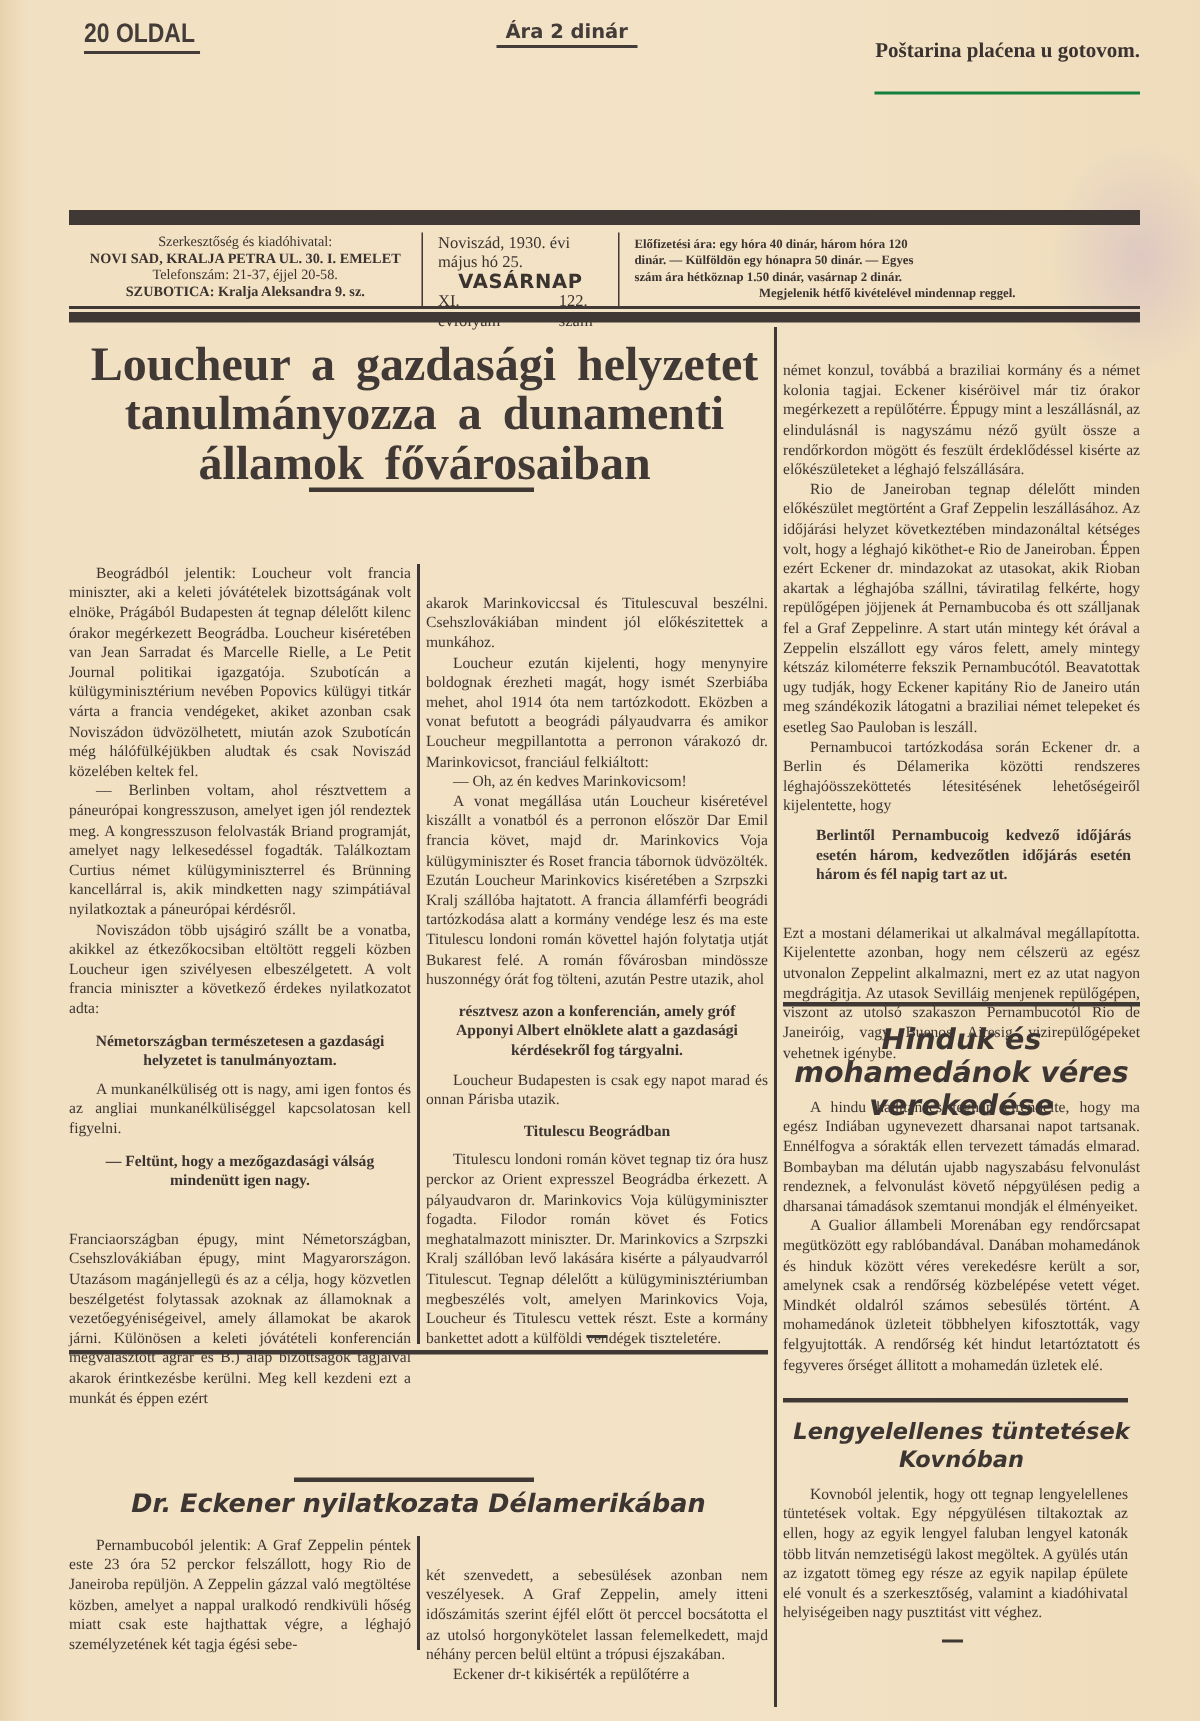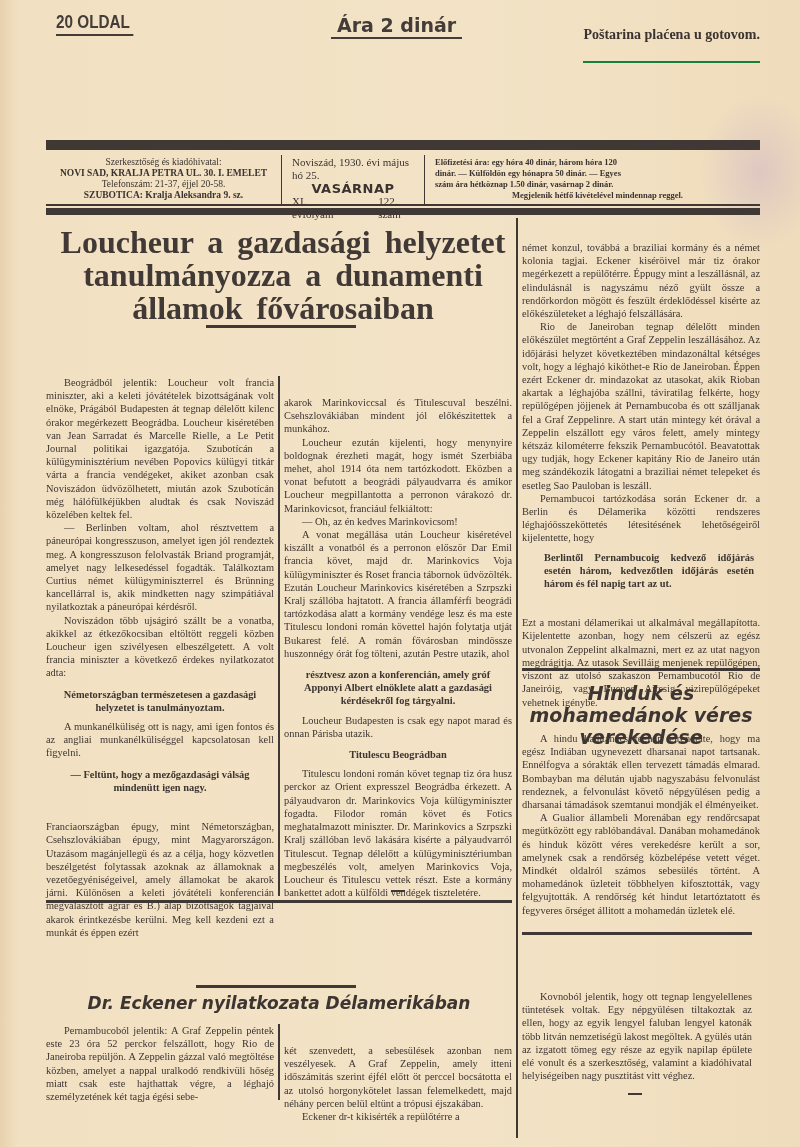--- a/index.html
+++ b/index.html
@@ -11,32 +11,32 @@
       linear-gradient(90deg, #e8d2ad 0, #f2e0c2 18px, #f3e3c6 60%, #efdcbc 100%);
     color: #3a3330;
     font-family: "Liberation Serif", serif;
     position: relative;
   }
   .page { position: absolute; left: 46px; top: 0; width: 714px; height: 1147px; }
 
   
   .topstrip { position: absolute; top: 12px; left: 0; width: 100%; height: 30px; }
   .pagenum { position: absolute; left: 10px; top: 0; font-family: "Liberation Sans", sans-serif; font-weight: bold; font-size: 18px; color: #433c38; transform: scaleX(0.85); transform-origin: left; border-bottom: 2px solid #433c38; padding: 0 4px 1px 0; }
-  .price { position: absolute; left: 285px; top: 2px; font-family: "DejaVu Sans", sans-serif; font-weight: bold; font-size: 19px; color: #433c38; border-bottom: 2px solid #433c38; padding: 0 6px 1px 6px; }
+  .price { position: absolute; left: 285px; top: 2px; font-family: "DejaVu Sans", sans-serif; font-weight: bold; font-size: 13px; color: #433c38; border-bottom: 2px solid #433c38; padding: 0 6px 1px 6px; }
   .postage { position: absolute; right: 0; top: 15px; font-size: 14px; font-weight: bold; border-bottom: 2px solid #15803d; padding-bottom: 18px; }
 
   
   .masthead { position: absolute; top: 40px; left: 0; width: 100%; height: 100px; text-align: center; }
   .masthead-title { font-family: "DejaVu Serif", serif; font-style: italic; font-weight: bold; font-size: 92px; line-height: 100px; color: #3b3432; letter-spacing: -3px; transform: scaleX(1.05); display: inline-block; }
   .rule-thick { position: absolute; left: 0; width: 100%; height: 10px; background: #3f3835; }
   .rule-thin { position: absolute; left: 0; width: 100%; height: 2px; background: #3f3835; }
 
   .infobar { position: absolute; top: 155px; left: 0; width: 100%; height: 50px; display: flex; font-size: 9.5px; line-height: 11px; }
   .info-left { width: 235px; text-align: center; font-weight: bold; padding-top: 2px; }
-  .info-mid { width: 144px; border-left: 1px solid #3f3835; border-right: 1px solid #3f3835; padding: 1px 10px 0 10px; font-size: 11px; line-height: 13px; }
+  .info-mid { width: 132px; border-left: 1px solid #3f3835; border-right: 1px solid #3f3835; padding: 1px 10px 0 10px; font-size: 11px; line-height: 13px; }
   .info-mid .day { font-family: "DejaVu Sans", sans-serif; font-weight: bold; text-align: center; font-size: 13px; letter-spacing: 0.5px; }
   .info-mid .row { display: flex; justify-content: space-between; gap: 39px; }
   .info-right { flex: 1; padding: 2px 0 0 10px; font-size: 8.5px; line-height: 11px; font-weight: bold; }
 
   
   .col { position: absolute; font-size: 10.4px; line-height: 13.2px; text-align: justify; color: #3c3532; }
   .col p { text-indent: 18px; }
   .col p.noindent { text-indent: 0; margin-top: 20px; }
   .col .bold-center { font-weight: bold; text-align: center; padding: 8px 8px 6px 8px; text-indent: 0; }
   .col .subhead { font-weight: bold; text-align: center; text-indent: 0; margin: 8px 0 6px 0; }
@@ -139,17 +139,18 @@
   </div>
 
   <div class="rule-thin" style="left:476px; top:668px; width:238px; height:3px;"></div>
   <div class="italic-head" style="left:476px; top:682px; width:238px; font-size:19px; line-height:22px;">Hinduk és mohamedánok véres verekedése</div>
   <div class="col" style="left:476px; top:732px; width:238px;">
     <p>A hindu haditanács tegnap elrendelte, hogy ma egész Indiában ugynevezett dharsanai napot tartsanak. Ennélfogva a sórakták ellen tervezett támadás elmarad. Bombayban ma délután ujabb nagyszabásu felvonulást rendeznek, a felvonulást követő népgyülésen pedig a dharsanai támadások szemtanui mondják el élményeiket.</p>
     <p>A Gualior állambeli Morenában egy rendőrcsapat megütközött egy rablóbandával. Danában mohamedánok és hinduk között véres verekedésre került a sor, amelynek csak a rendőrség közbelépése vetett véget. Mindkét oldalról számos sebesülés történt. A mohamedánok üzleteit többhelyen kifosztották, vagy felgyujtották. A rendőrség két hindut letartóztatott és fegyveres őrséget állitott a mohamedán üzletek elé.</p>
   </div>
 
   <div class="rule-thin" style="left:476px; top:932px; width:230px; height:3px;"></div>
+  <div class="italic-head" style="left:476px; top:945px; width:238px; font-size:15px; line-height:19px;">Lengyelellenes tüntetések Kovnóban</div>
   <div class="col" style="left:476px; top:990px; width:230px;">
     <p>Kovnoból jelentik, hogy ott tegnap lengyelellenes tüntetések voltak. Egy népgyülésen tiltakoztak az ellen, hogy az egyik lengyel faluban lengyel katonák több litván nemzetiségü lakost megöltek. A gyülés után az izgatott tömeg egy része az egyik napilap épülete elé vonult és a szerkesztőség, valamint a kiadóhivatal helyiségeiben nagy pusztitást vitt véghez.</p>
   </div>
   <div class="dash" style="left:582px; top:1093px;"></div>
 </div>
 
 </body></html>

